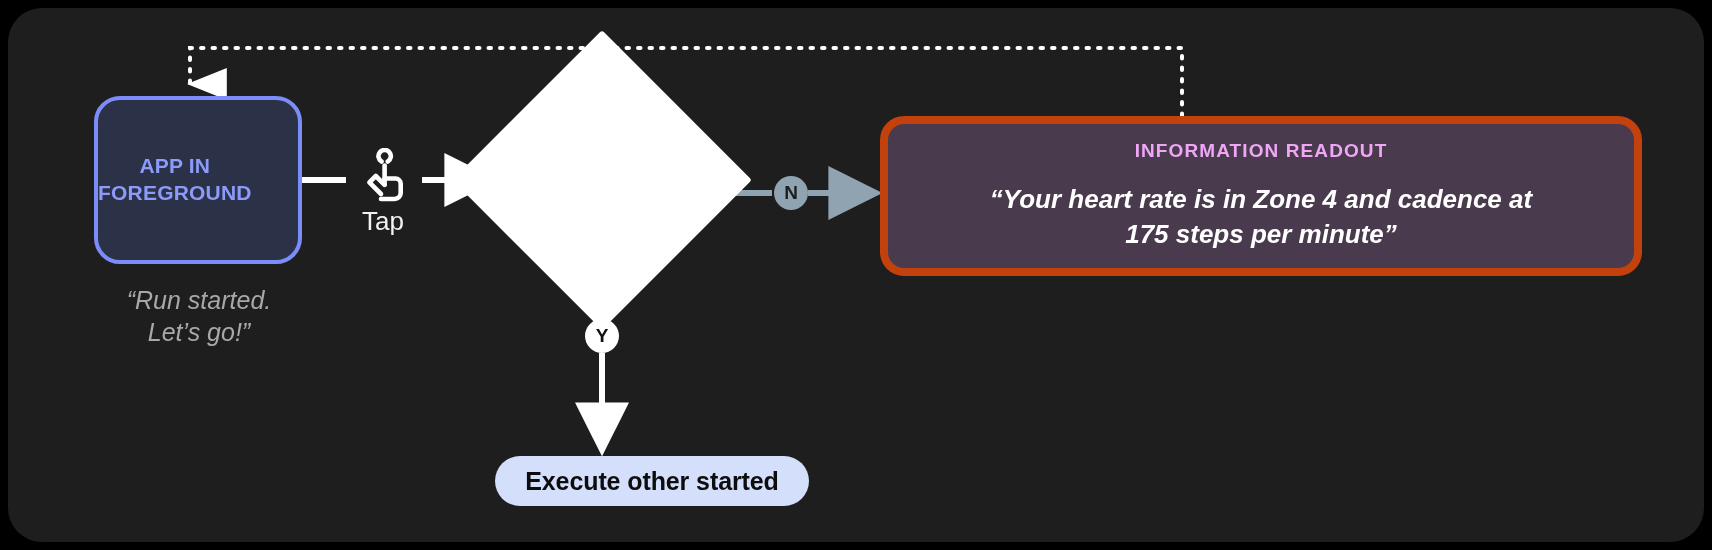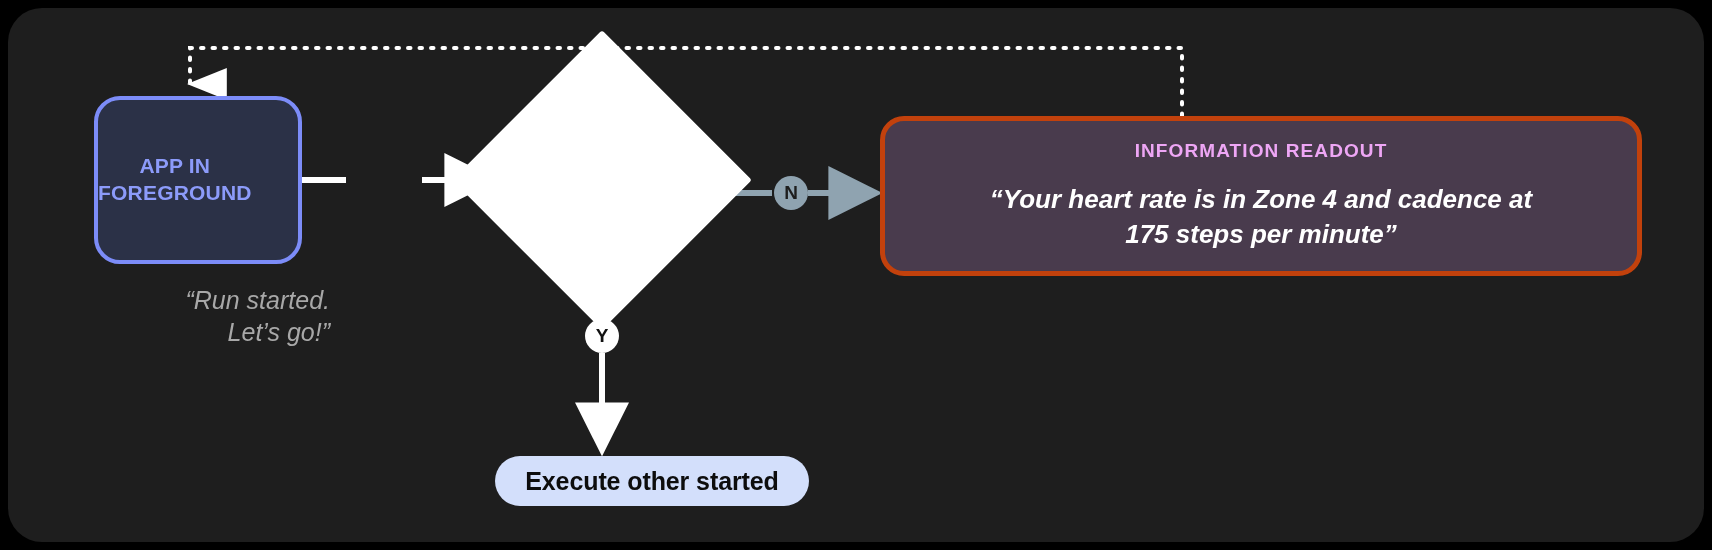--- a/index.html
+++ b/index.html
@@ -60,21 +60,21 @@
     line-height: 1.28;
     text-align: center;
     letter-spacing: 0.2px;
     white-space: pre-line;
   }
   .app-caption {
     position: absolute;
     left: 60px;
     top: 276px;
     width: 262px;
-    text-align: right;
+    text-align: center;
     color: #A8A8A8;
     font-size: 25px;
     font-style: italic;
     line-height: 1.28;
     white-space: pre-line;
   }
 
   
   .tap-group {
     position: absolute;
@@ -152,21 +152,21 @@
 
   
   .readout {
     position: absolute;
     left: 872px;
     top: 108px;
     width: 762px;
     height: 160px;
     box-sizing: border-box;
     background: #493B4D;
-    border: 5px solid #c2410c;
+    border: 8px solid #c2410c;
     border-radius: 24px;
     display: flex;
     flex-direction: column;
     align-items: center;
     justify-content: center;
     padding: 0 20px;
   }
   .readout-title {
     color: #EEA6F5;
     font-size: 19px;
@@ -239,20 +239,33 @@
       <path d="M1174,108 L1174,40 L182,40 L182,76" fill="none" stroke="#FFFFFF" stroke-width="4" stroke-dasharray="2.5 9" stroke-linecap="round" marker-end="url(#arrow-dotted)"></path>
     </svg>
 
     <div class="app-node">
       <div class="app-node-label">APP IN
 FOREGROUND</div>
     </div>
     <div class="app-caption">“Run started.
 Let’s go!”</div>
 
+    <div class="tap-group">
+      <div class="tap-icon">
+        <svg width="52" height="56" viewBox="0 0 52 56" aria-hidden="true">
+          <g fill="none" stroke="#FFFFFF" stroke-width="4.6" stroke-linecap="round" stroke-linejoin="round">
+            <path d="M24.5,13.5 a6.2,6.2 0 1 1 6.3,0"></path>
+            <path d="M27.6,17.5 L27.6,36.5"></path>
+            <path d="M27.6,30.5 L38.5,30.5 a5.2,5.2 0 0 1 5.2,5.2 L43.7,45 a6,6 0 0 1 -6,6 L24,51"></path>
+            <path d="M27.6,36.8 L18.8,28 L12.4,34.4 L24,46"></path>
+          </g>
+        </svg>
+      </div>
+      <div class="tap-label">Tap</div>
+    </div>
 
     <div class="diamond-wrap">
       <div class="diamond-shape"></div>
     </div>
 
     <div class="badge badge-n">N</div>
 
     <div class="badge badge-y">Y</div>
 
     <div class="readout">

